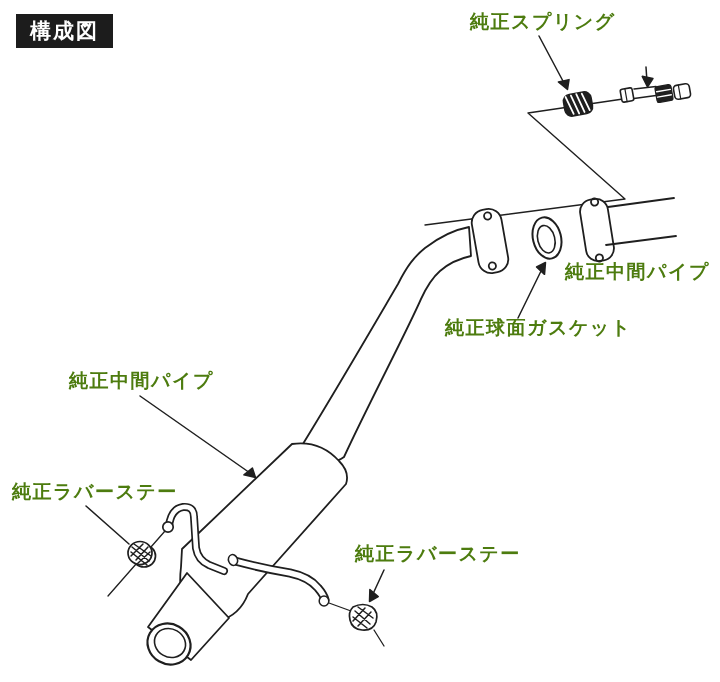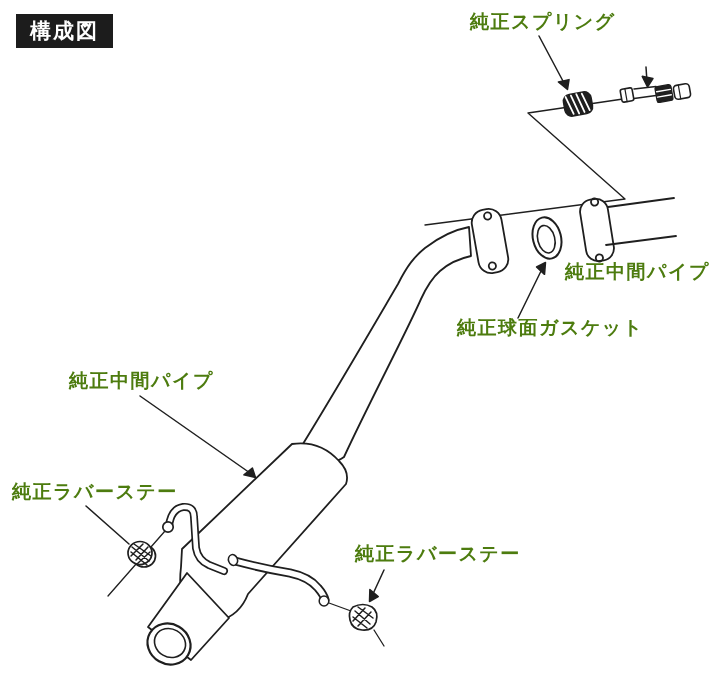--- a/index.html
+++ b/index.html
@@ -13,21 +13,21 @@
     letter-spacing:1.5px;white-space:nowrap;line-height:1.1;
   }
   #title-box{
     position:absolute;left:16px;top:14px;width:97px;height:34px;
     background:#1c1c1c;color:#fff;display:flex;align-items:center;justify-content:center;
     font-size:21px;font-weight:700;letter-spacing:2px;
   }
   #lbl-spring{left:470px;top:12px;}
   #lbl-bolt{left:600px;top:44px;}
   #lbl-intermediate{left:565px;top:262px;}
-  #lbl-gasket{left:457px;top:318px;}
+  #lbl-gasket{left:445px;top:318px;}
   #lbl-muffler{left:69px;top:371px;}
   #lbl-stay-left{left:12px;top:482px;}
   #lbl-stay-right{left:355px;top:544px;}
 </style>
 </head>
 <body>
 
 <div id="stage">
 
   <svg id="art" viewBox="0 0 720 682" xmlns="http://www.w3.org/2000/svg" fill="none" stroke="#1f1f1f" stroke-linecap="round" stroke-linejoin="round">

